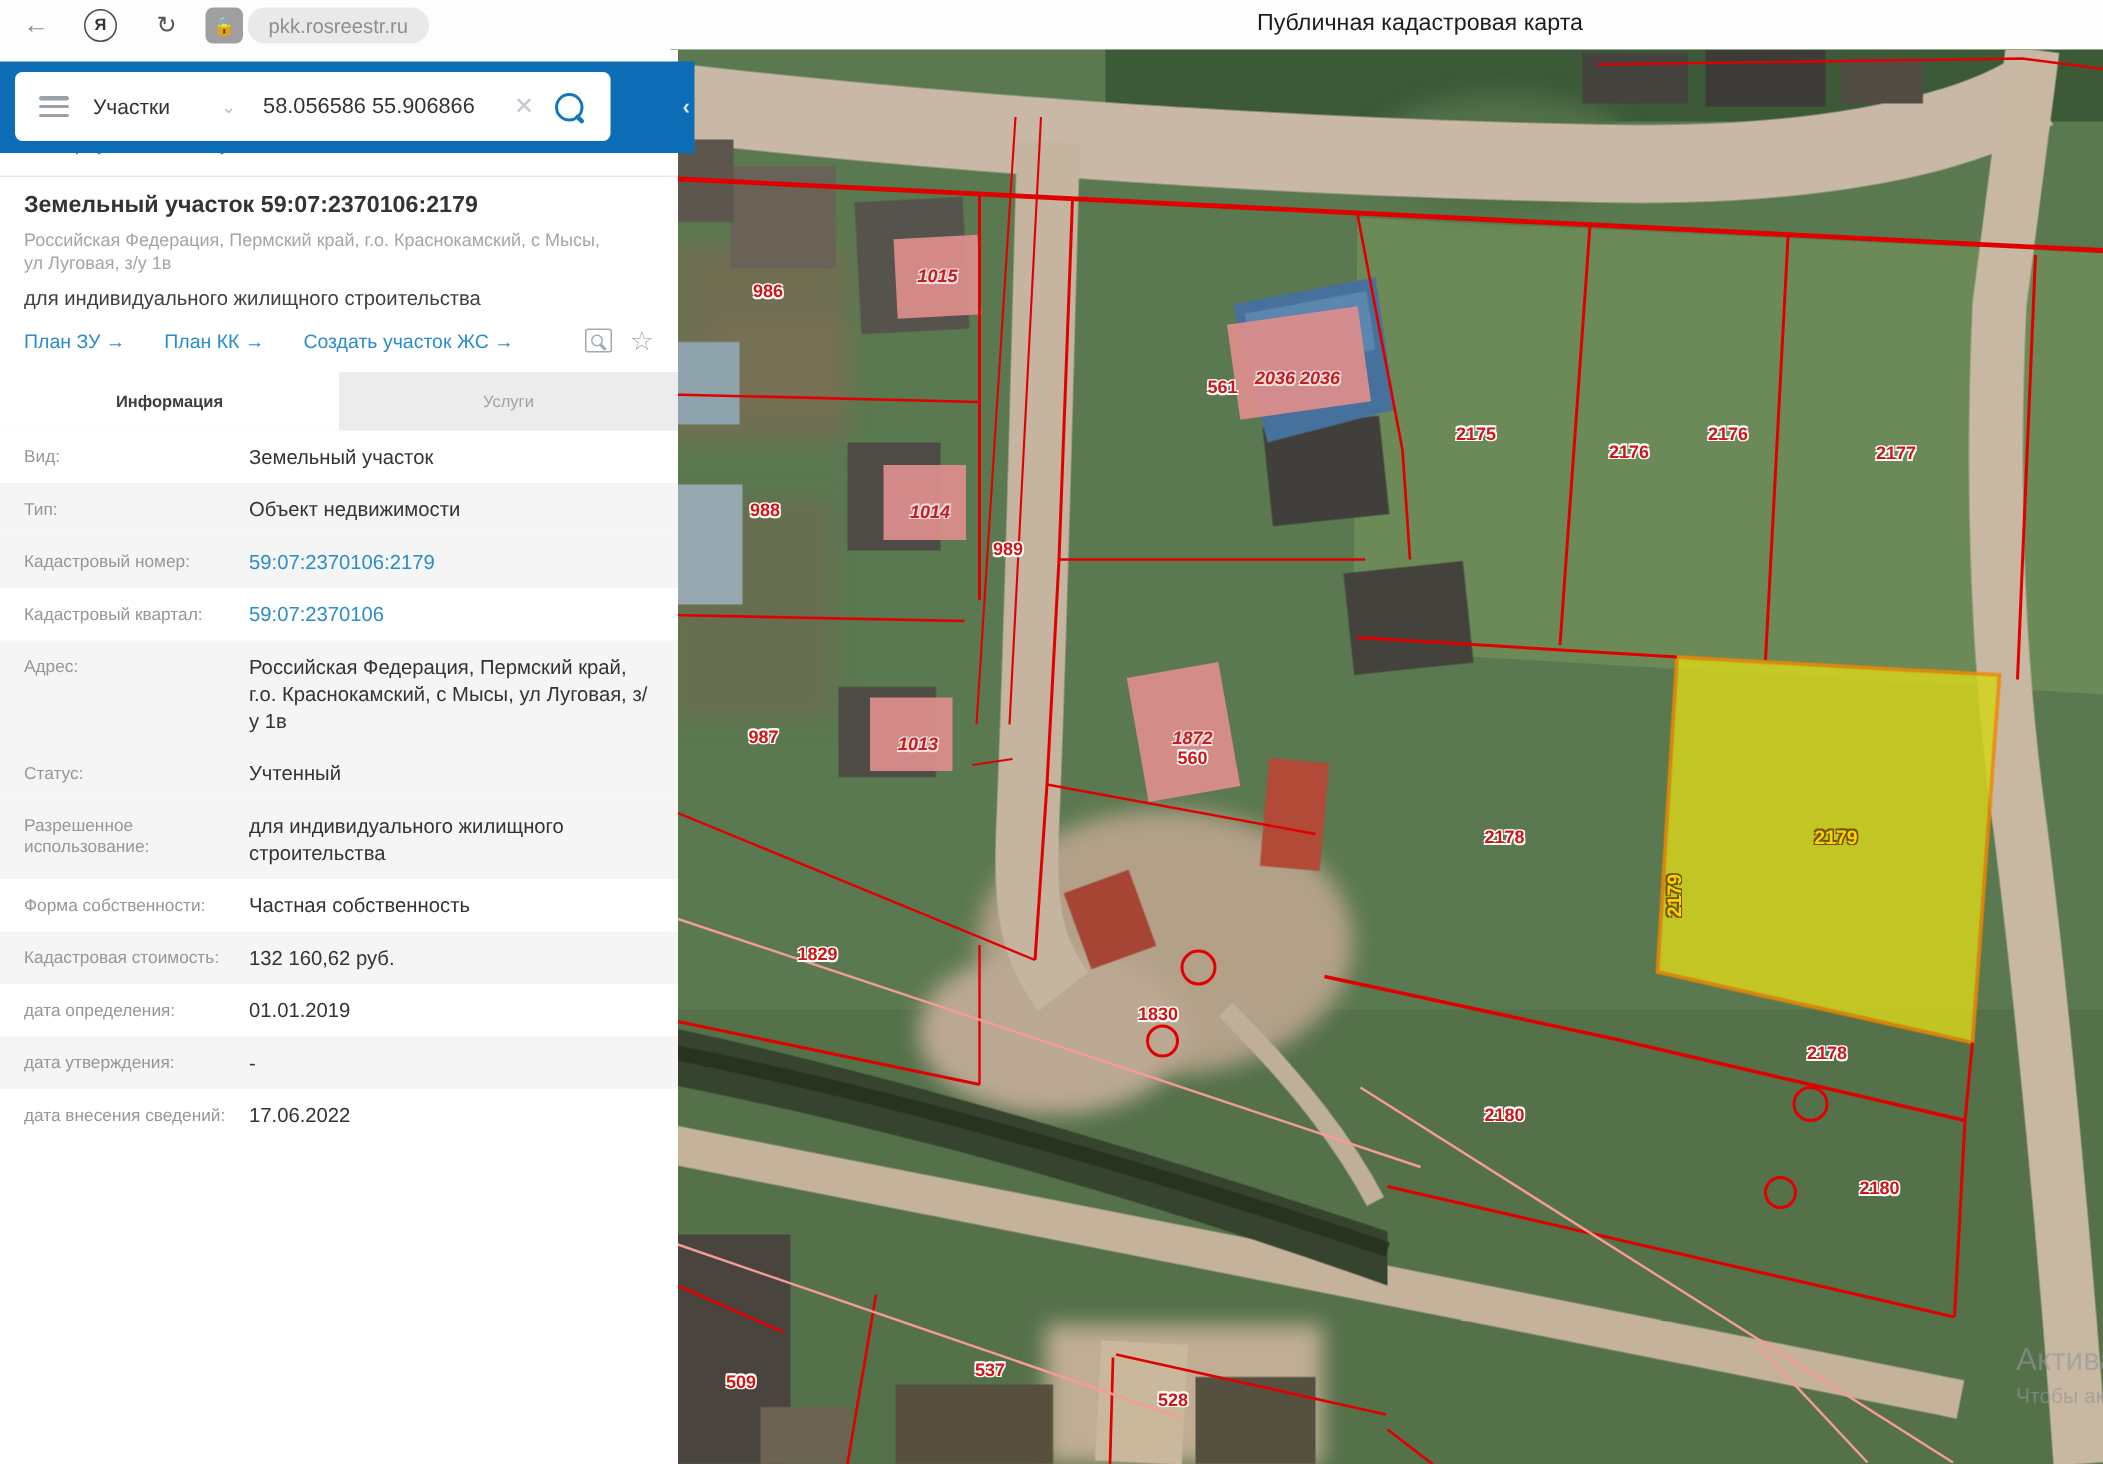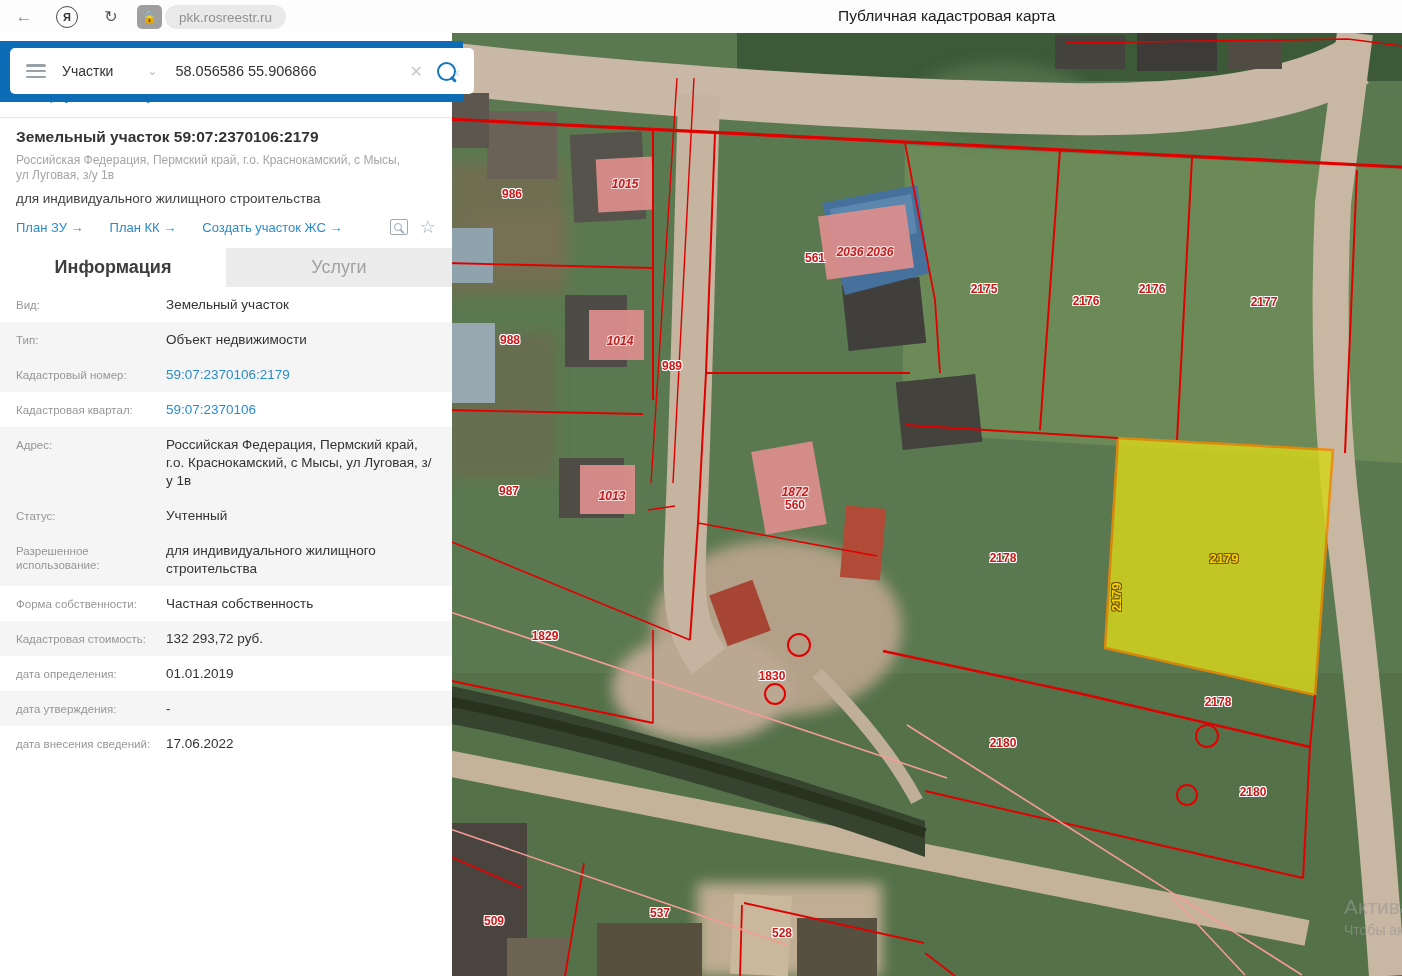--- a/index.html
+++ b/index.html
@@ -24,21 +24,21 @@
   .ml-p{color:#cf1616;text-shadow:-1px -1px 0 #fff,1px -1px 0 #fff,-1px 1px 0 #fff,1px 1px 0 #fff,0 1px 0 #fff,0 -1px 0 #fff;}
   .ml-b{color:#c02020;font-style:italic;text-shadow:-1px -1px 0 #f6dede,1px -1px 0 #f6dede,-1px 1px 0 #f6dede,1px 1px 0 #f6dede;}
   .ml-s{color:#f7d600;font-size:13px;text-shadow:-1px -1px 0 #7a5200,1px -1px 0 #7a5200,-1px 1px 0 #7a5200,1px 1px 0 #7a5200;}
   .ml-sv{color:#f7d600;font-size:13px;transform:translate(-50%,-50%) rotate(-90deg);text-shadow:-1px -1px 0 #7a5200,1px -1px 0 #7a5200,-1px 1px 0 #7a5200,1px 1px 0 #7a5200;}
   .watermark{position:absolute;left:897px;top:862px;color:rgba(150,150,150,.62);pointer-events:none;}
   .watermark .w1{font-size:21px;}
   .watermark .w2{font-size:14px;margin-top:3px;}
 
   
   .search-bar{position:absolute;left:0;top:41px;width:463px;height:61px;background:#0c6db6;z-index:30;}
-  .search-box{position:absolute;left:10px;top:7px;width:464px;height:46px;background:#fff;border-radius:5px;display:flex;align-items:center;}
+  .search-box{position:absolute;left:10px;top:7px;width:397px;height:46px;background:#fff;border-radius:5px;display:flex;align-items:center;}
   .hamburger{width:20px;height:14px;margin-left:16px;display:flex;flex-direction:column;justify-content:space-between;cursor:pointer;}
   .hamburger span{display:block;height:2.5px;background:#9aa2a9;border-radius:2px;}
   .cat-label{margin-left:16px;font-size:14px;color:#333;}
   .cat-chevron{margin-left:34px;color:#b6bdc4;font-size:12px;}
   .query{margin-left:18px;font-size:14.5px;color:#333;flex:1;}
   .clear-x{color:#c3c9cf;font-size:16px;margin-right:14px;cursor:pointer;}
   .mag{width:15px;height:15px;border:2.6px solid #1577bb;border-radius:50%;position:relative;margin-right:18px;cursor:pointer;}
   .mag:after{content:"";position:absolute;width:2.6px;height:7px;background:#1577bb;left:13px;top:12px;transform:rotate(-45deg);border-radius:2px;}
   .collapse-tab{position:absolute;right:3px;top:0;height:61px;display:flex;align-items:center;color:#cfe3f2;font-size:15px;font-weight:bold;cursor:pointer;}
 
@@ -51,21 +51,21 @@
   .p-sub{margin-top:7px;font-size:12px;line-height:15px;color:#a5a5a5;width:390px;}
   .p-usage{margin-top:8px;font-size:13.5px;color:#414141;}
   .p-links{margin-top:12px;display:flex;align-items:center;font-size:13px;color:#2a8cca;}
   .p-links .plink{margin-right:26px;cursor:pointer;}
   .head-icons{margin-left:auto;display:flex;align-items:center;gap:12px;}
   .doc-search{width:16px;height:14px;border:1.6px solid #9fa9b4;border-radius:2px;position:relative;cursor:pointer;}
   .doc-search:before{content:"";position:absolute;width:6px;height:6px;border:1.6px solid #9fa9b4;border-radius:50%;left:3px;top:3px;background:#fff;}
   .doc-search:after{content:"";position:absolute;width:1.6px;height:5px;background:#9fa9b4;left:10px;top:9px;transform:rotate(-45deg);}
   .star{color:#a6b0bb;font-size:18px;line-height:1;cursor:pointer;}
   .tabs{margin-top:12px;display:flex;height:39px;background:#ececec;}
-  .tab{width:50%;display:flex;align-items:center;justify-content:center;font-size:18px;cursor:pointer;}
+  .tab{width:50%;display:flex;align-items:center;justify-content:center;font-size:11px;cursor:pointer;}
   .tab.active{background:#fff;color:#3d3d3d;font-weight:bold;}
   .tab.inactive{color:#a2a2a2;}
   .info-row{display:flex;padding:0 16px;align-items:flex-start;}
   .info-row.alt{background:#f5f5f5;}
   .ir-label{width:150px;min-width:150px;font-size:11.5px;color:#969696;padding-top:11px;line-height:14px;}
   .ir-value{font-size:13.5px;color:#333;padding-top:9px;line-height:18px;padding-bottom:8px;min-height:35px;box-sizing:border-box;}
   .ir-value.link{color:#2a8cca;cursor:pointer;}
 </style>
 </head>
 <body>
@@ -272,42 +272,42 @@
       </div>
       <div class="info-row alt">
         <div class="ir-label">Тип:</div>
         <div class="ir-value">Объект недвижимости</div>
       </div>
       <div class="info-row alt">
         <div class="ir-label">Кадастровый номер:</div>
         <div class="ir-value link">59:07:2370106:2179</div>
       </div>
       <div class="info-row">
-        <div class="ir-label">Кадастровая квартал:</div>
+        <div class="ir-label">Кадастровый квартал:</div>
         <div class="ir-value link">59:07:2370106</div>
       </div>
       <div class="info-row alt">
         <div class="ir-label">Адрес:</div>
         <div class="ir-value">Российская Федерация, Пермский край, г.о. Краснокамский, с Мысы, ул Луговая, з/у 1в</div>
       </div>
       <div class="info-row alt">
         <div class="ir-label">Статус:</div>
         <div class="ir-value">Учтенный</div>
       </div>
       <div class="info-row alt">
         <div class="ir-label">Разрешенное использование:</div>
         <div class="ir-value">для индивидуального жилищного строительства</div>
       </div>
       <div class="info-row">
         <div class="ir-label">Форма собственности:</div>
         <div class="ir-value">Частная собственность</div>
       </div>
       <div class="info-row alt">
         <div class="ir-label">Кадастровая стоимость:</div>
-        <div class="ir-value">132 293,72 руб.</div>
+        <div class="ir-value">132 160,62 руб.</div>
       </div>
       <div class="info-row">
         <div class="ir-label">дата определения:</div>
         <div class="ir-value">01.01.2019</div>
       </div>
       <div class="info-row alt">
         <div class="ir-label">дата утверждения:</div>
         <div class="ir-value">-</div>
       </div>
       <div class="info-row">

